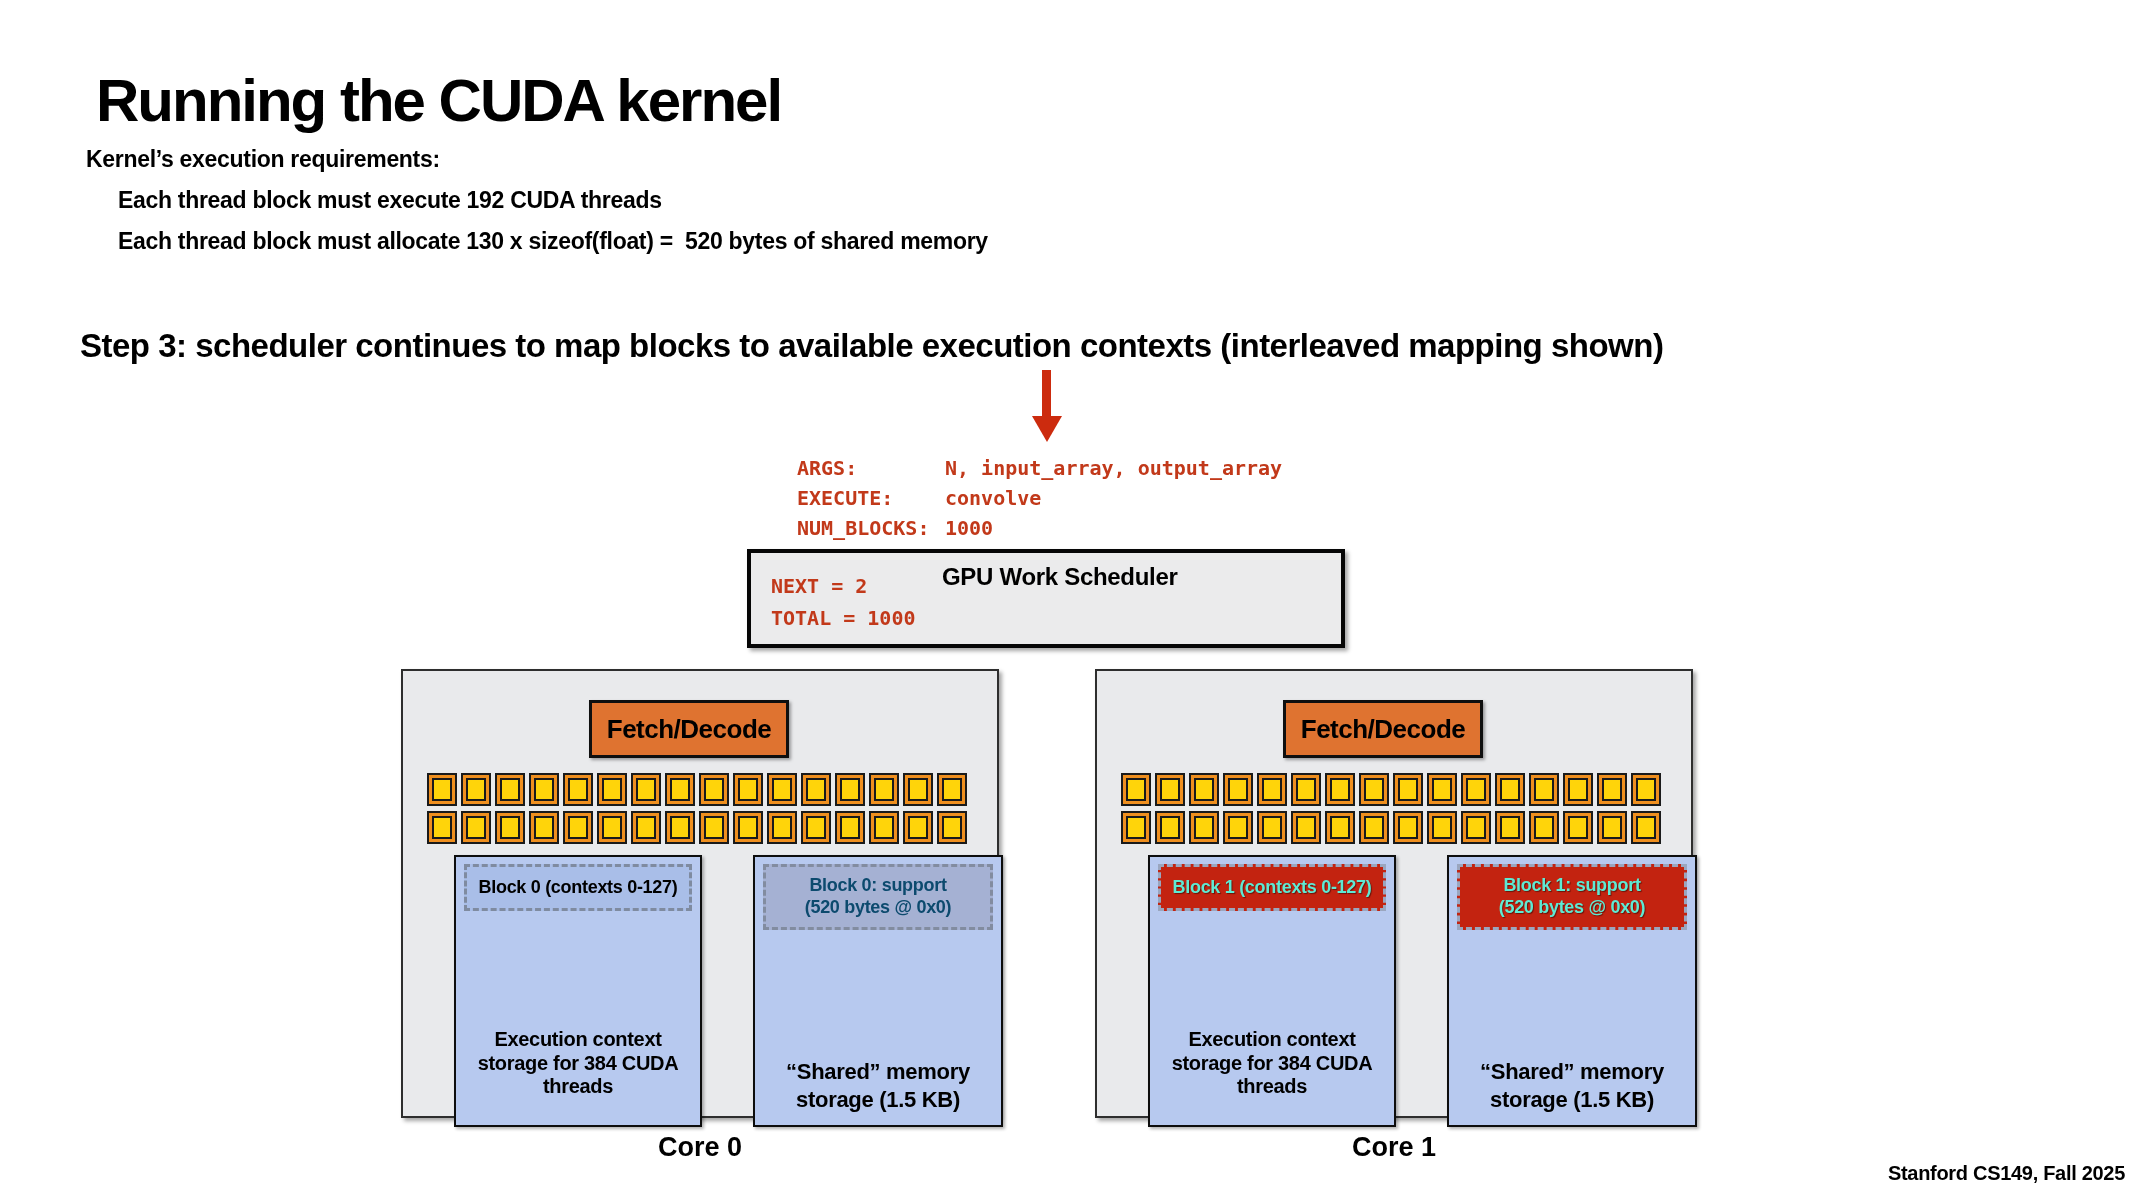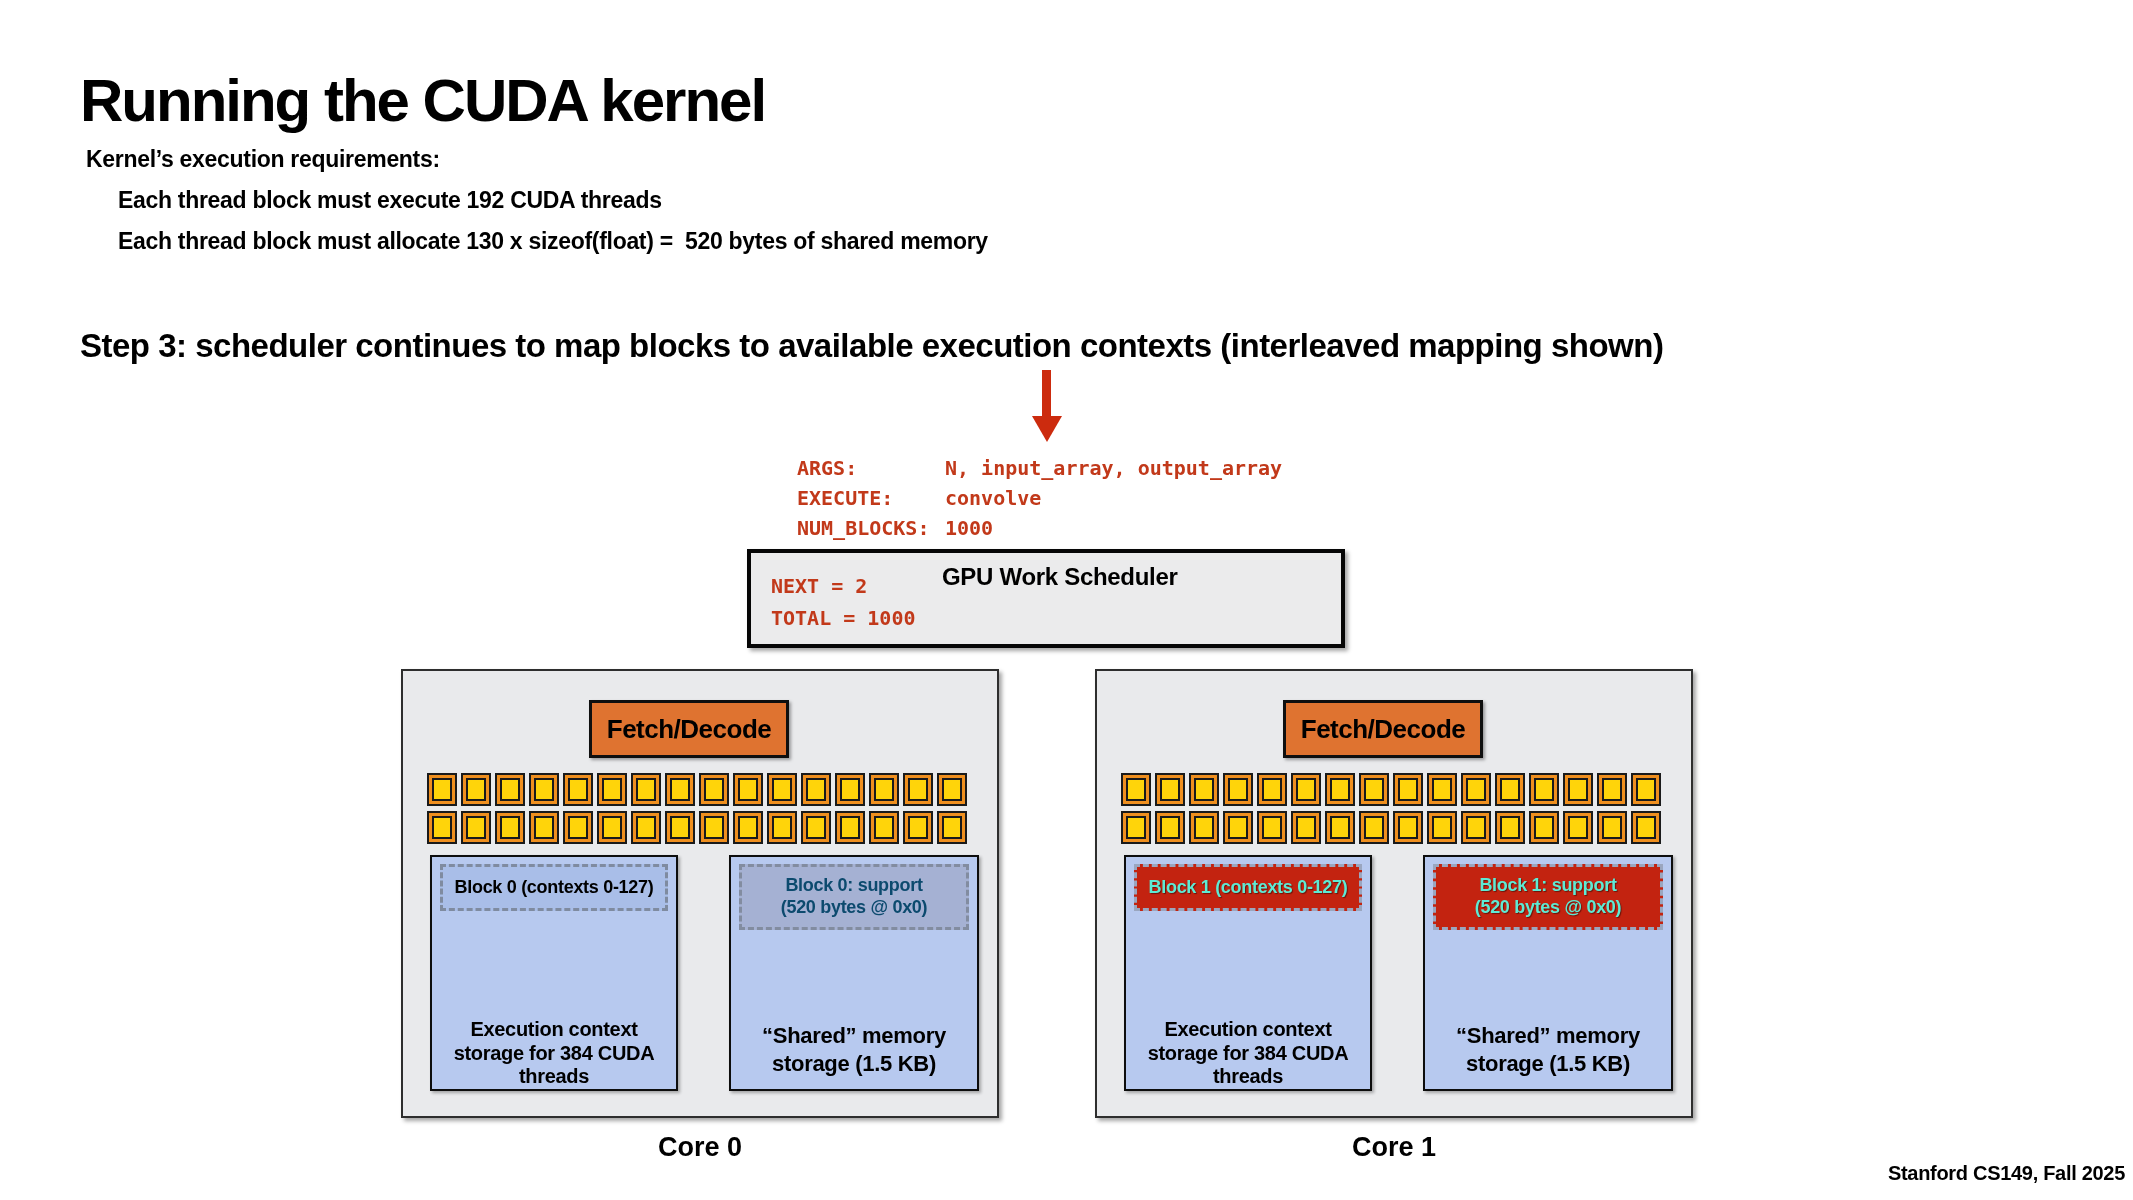--- a/index.html
+++ b/index.html
@@ -1,21 +1,21 @@
 <!DOCTYPE html>
 <html><head>
 <meta charset="utf-8">
 <style>
   html,body{margin:0;padding:0;background:#ffffff;}
   .slide{
     position:relative;width:2133px;height:1200px;background:#ffffff;overflow:hidden;
     font-family:"Liberation Sans",sans-serif;color:#000;
   }
   
-  .title{position:absolute;left:80px;top:26px;font-size:60px;font-weight:bold;letter-spacing:-2px;}
+  .title{position:absolute;left:96px;top:26px;font-size:60px;font-weight:bold;letter-spacing:-2px;}
   .reqs{position:absolute;left:86px;top:146px;}
   .reqs-heading{font-size:23px;font-weight:bold;letter-spacing:-0.3px;}
   .req-item{font-size:23px;font-weight:bold;letter-spacing:-0.3px;margin:14px 0 0 32px;white-space:pre-wrap;}
   .step-heading{position:absolute;left:80px;top:300px;font-size:33px;font-weight:bold;letter-spacing:-0.5px;}
   
   .arrow-stem{position:absolute;left:1042px;top:370px;width:9px;height:46px;background:#cc2b0e;}
   .arrow-head{position:absolute;left:1032px;top:416px;width:0;height:0;
     border-left:15px solid transparent;border-right:15px solid transparent;border-top:26px solid #cc2b0e;}
   
   .launch{position:absolute;left:797px;top:453px;font-family:"DejaVu Sans Mono","Liberation Mono",monospace;
@@ -33,33 +33,33 @@
   .core{position:absolute;top:669px;width:598px;height:449px;background:#e9eaec;
     border:2px solid #2e2e2e;box-sizing:border-box;box-shadow:3px 3px 4px rgba(0,0,0,0.35);}
   .core.c0{left:401px;}
   .core.c1{left:1095px;}
   .fd{position:absolute;left:186px;top:29px;width:200px;height:58px;background:#df7330;
     border:3px solid #0f0f0f;box-sizing:border-box;display:flex;align-items:center;justify-content:center;
     font-size:26px;font-weight:bold;letter-spacing:-0.5px;box-shadow:2px 2px 3px rgba(0,0,0,0.35);}
   .alu-grid{position:absolute;left:24px;top:102px;width:558px;display:flex;flex-wrap:wrap;gap:5px 4px;}
   .alu{width:30px;height:33px;background:#ef8f1f;border:2px solid #1a1a1a;box-sizing:border-box;padding:3px;}
   .alu-in{width:100%;height:100%;background:#ffd40a;border:2px solid #1a1a1a;box-sizing:border-box;}
-  .store{position:absolute;top:184px;height:236px;background:#b7c9ef;border:2px solid #0d0d0d;
-    box-sizing:border-box;box-shadow:2px 2px 3px rgba(0,0,0,0.3);}
+  .store{position:absolute;top:184px;height:272px;background:#b7c9ef;border:2px solid #0d0d0d;
+    box-sizing:border-box;box-shadow:2px 2px 3px rgba(0,0,0,0.3);margin-left:24px;}
   .store.ctx{left:27px;width:248px;}
   .store.shared{left:326px;width:250px;}
   .chip{position:absolute;left:8px;right:8px;top:7px;display:flex;flex-direction:column;
     align-items:center;justify-content:center;text-align:center;
     font-size:18px;font-weight:bold;letter-spacing:-0.3px;box-sizing:border-box;}
   .chip.one{height:47px;}
   .chip.two{height:66px;line-height:1.22;}
   .chip.blue{background:#a9bee8;border:3px dashed #7f8ba0;color:#000;}
   .chip.bluegray{background:#a5b1d3;border:3px dashed #828ca0;color:#0c4a6e;}
   .chip.red{background:#c32310;border:3px dashed #9aa6bf;color:#5eead4;text-shadow:1px 1px 1px rgba(0,0,0,0.45);}
-  .store-label{position:absolute;left:0;right:0;bottom:0;text-align:center;
+  .store-label{position:absolute;left:0;right:0;bottom:26px;text-align:center;
     font-size:20px;font-weight:bold;letter-spacing:-0.3px;line-height:1.18;}
   .store.shared .store-label{bottom:10px;font-size:22px;line-height:1.3;}
   .core-label{position:absolute;top:1132px;width:598px;text-align:center;font-size:27px;font-weight:bold;}
   .core-label.c0{left:401px;}
   .core-label.c1{left:1095px;}
   .footer{position:absolute;right:8px;top:1162px;font-size:20px;font-weight:bold;letter-spacing:-0.3px;}
 </style>
 </head>
 <body>
 

